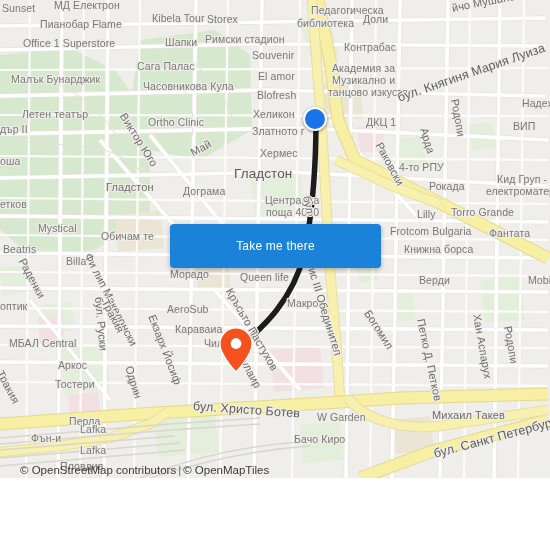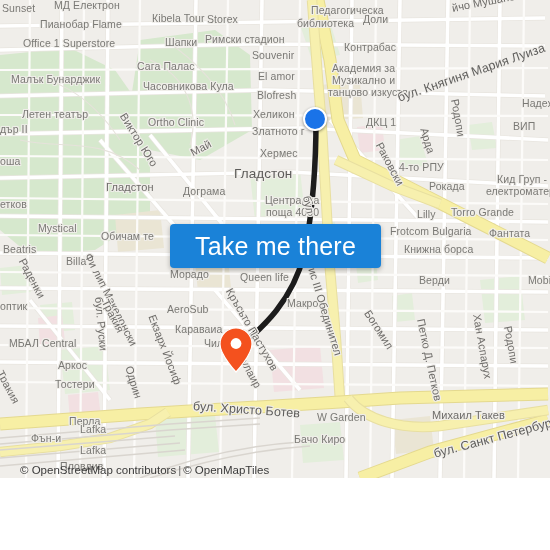--- a/index.html
+++ b/index.html
@@ -80,21 +80,21 @@
     position: absolute;
     left: 170px;
     top: 224px;
     width: 211px;
     height: 44px;
     background: #1a82d8;
     border: none;
     border-radius: 4px;
     color: #ffffff;
     font-family: "Liberation Sans", sans-serif;
-    font-size: 25px;
+    font-size: 12px;
     letter-spacing: .2px;
     cursor: pointer;
     box-shadow: 0 2px 5px rgba(0,0,0,.28);
     display: flex;
     align-items: center;
     justify-content: center;
     padding: 0;
   }
 
   

